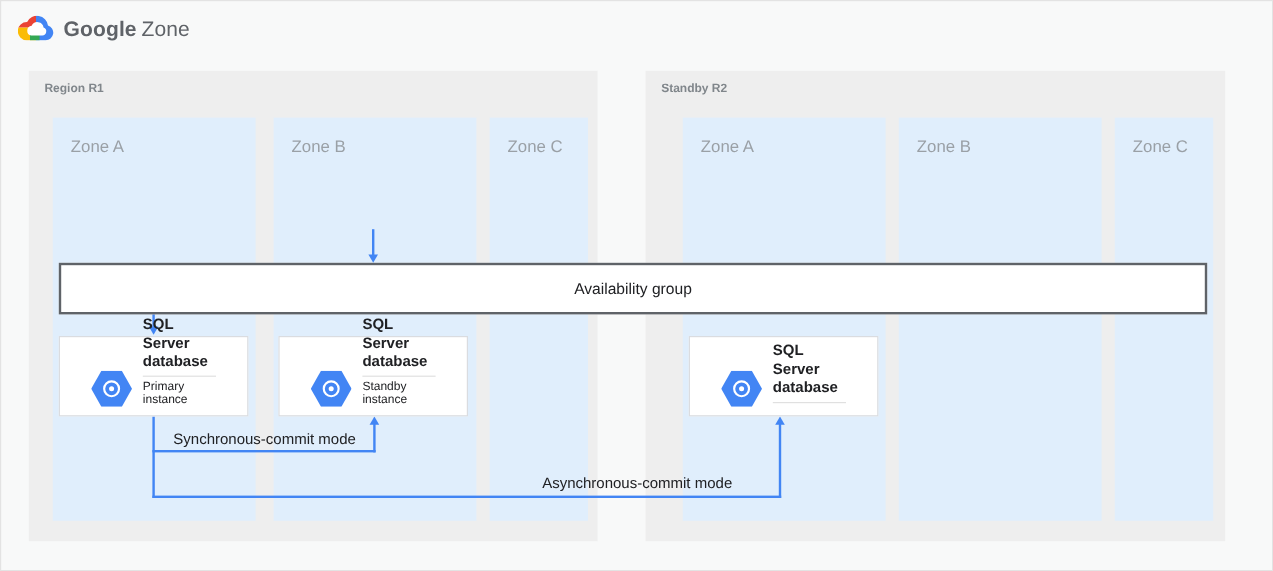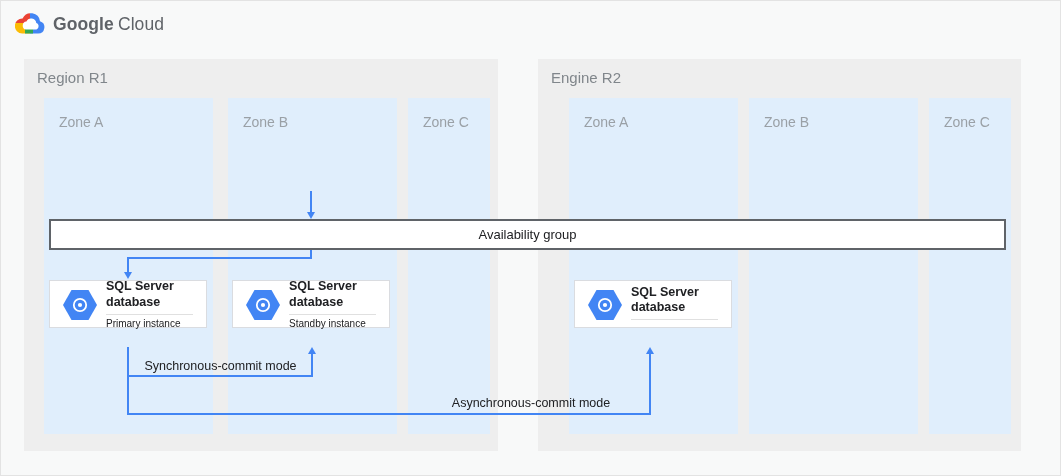--- a/index.html
+++ b/index.html
@@ -13,54 +13,54 @@
   
   .logo { position:absolute; left:14px; top:11px; display:flex; align-items:center; gap:8px; z-index:5; }
   .logo-text { font-size:17.5px; color:#5f6368; letter-spacing:0.1px; }
   .logo-text .brand { font-weight:600; color:#5f6368; }
   .logo-text .product { font-weight:400; color:#5f6368; margin-left:4px; }
 
   
   .region { position:absolute; top:58px; height:392px; background:#eeeeee; }
   #region-r1 { left:23px;  width:474px; }
   #region-r2 { left:537px; width:483px; }
-  .region-label { position:absolute; left:13px; top:10px; font-size:15px; color:#80868b; }
+  .region-label { position:absolute; left:13px; top:10px; font-size:10px; color:#80868b;font-weight:bold; }
 
   .zone { position:absolute; top:39px; height:336px; background:#e0eefc; }
   .zone-label { position:absolute; left:15px; top:16px; font-size:14px; color:#9aa0a6; }
   #r1-zone-a { left:20px;  width:169px; }
   #r1-zone-b { left:204px; width:169px; }
   #r1-zone-c { left:384px; width:82px;  }
   #r2-zone-a { left:31px;  width:169px; }
   #r2-zone-b { left:211px; width:169px; }
   #r2-zone-c { left:391px; width:82px;  }
 
   
   .node {
     position:absolute; background:#fff; border:1px solid #dadce0;
     display:flex; z-index:4;
   }
   #app-node { left:233px; top:151px; width:155px; height:40px; padding:0 8px; gap:9px; align-items:center; }
-  .db-node  { top:279px; width:158px; height:48px; padding:7px 13px; gap:9px; align-items:center; }
+  .db-node  { top:279px; width:158px; height:67px; padding:7px 26px; gap:9px; align-items:flex-end; }
   #primary-node   { left:48px;  }
   #standby-node   { left:231px; }
   #secondary-node { left:573px; }
 
   .hex { flex:0 0 auto; }
   .db-node .hex { margin-top:2px; }
 
   .node-texts { flex:1; min-width:0; }
   .node-title { font-size:12.5px; font-weight:600; color:#202124; line-height:1.22; }
   .node-sub   { font-size:11.5px; color:#757575; margin-top:1px; }
   .db-divider { border:none; border-top:1px solid #e0e0e0; margin:4px 0 3px; }
   .db-sub     { font-size:10px; color:#202124; }
 
   
   #availability-bar {
-    position:absolute; left:48px; top:218px; width:957px; height:31px;
+    position:absolute; left:48px; top:218px; width:957px; height:43px;
     background:#fff; border:2px solid #5f6368; z-index:3;
     display:flex; align-items:center; justify-content:center;
     font-size:13px; color:#202124;
   }
 
   
   .line { position:absolute; background:#4285f4; z-index:2; }
   .vl { width:2px; } .hl { height:2px; }
 
   #l-app-bar   { left:309px; top:190px; height:22px; }
@@ -100,39 +100,39 @@
       </defs>
       <g clip-path="url(#cloudclip)">
         <rect x="0" y="0" width="15" height="11" fill="#EA4335"></rect>
         <rect x="0" y="11" width="15" height="13" fill="#FBBC05"></rect>
         <rect x="15" y="0" width="15" height="24" fill="#4285F4"></rect>
         <rect x="10" y="16" width="8" height="8" fill="#34A853"></rect>
       </g>
       <path d="M11 17.6 H20.2 A3.4 3.4 0 0 0 21.3 11 A5.2 5.2 0 0 0 11.4 9.5 A4.1 4.1 0 0 0 11 17.6 Z" fill="#fff"></path>
     </svg>
     <div class="logo-text">
-      <span class="brand">Google</span><span class="product">Cloud</span>
+      <span class="brand">Google</span><span class="product">Zone</span>
     </div>
   </div>
 
   <div class="region" id="region-r1">
     <div class="region-label">Region R1</div>
     <div class="zone" id="r1-zone-a">
       <div class="zone-label">Zone A</div>
     </div>
     <div class="zone" id="r1-zone-b">
       <div class="zone-label">Zone B</div>
     </div>
     <div class="zone" id="r1-zone-c">
       <div class="zone-label">Zone C</div>
     </div>
   </div>
 
   <div class="region" id="region-r2">
-    <div class="region-label">Engine R2</div>
+    <div class="region-label">Standby R2</div>
     <div class="zone" id="r2-zone-a">
       <div class="zone-label">Zone A</div>
     </div>
     <div class="zone" id="r2-zone-b">
       <div class="zone-label">Zone B</div>
     </div>
     <div class="zone" id="r2-zone-c">
       <div class="zone-label">Zone C</div>
     </div>
   </div>

